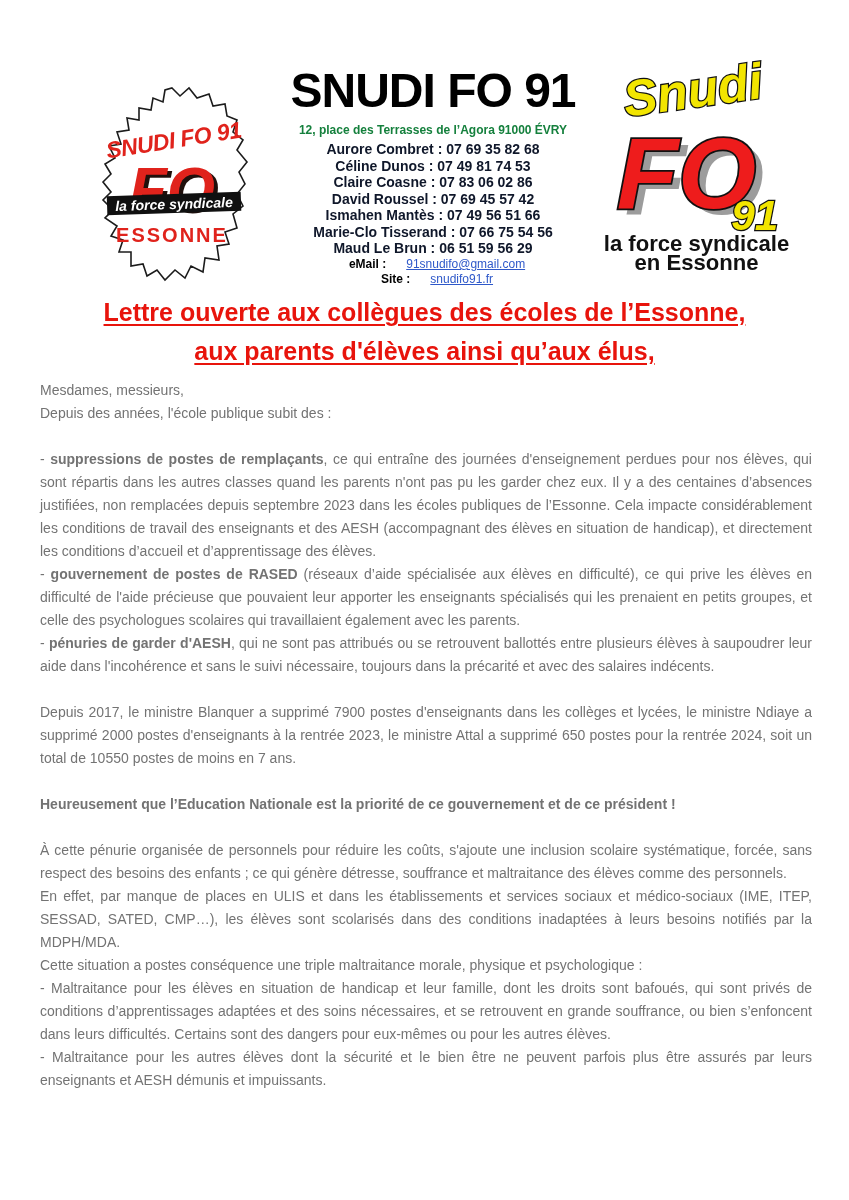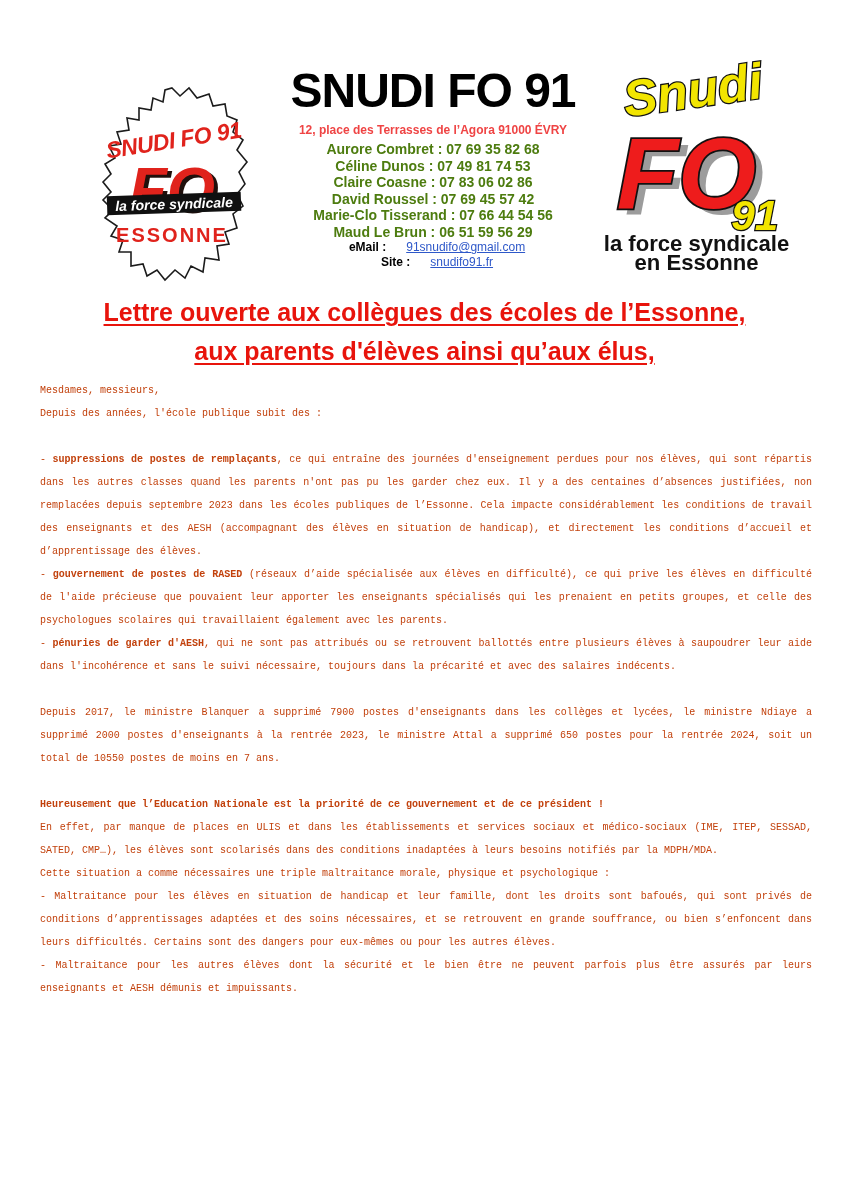--- a/index.html
+++ b/index.html
@@ -8,23 +8,23 @@
     font-family:"Liberation Sans", sans-serif; color:#161616; overflow:hidden;
   }
 
   
   .logo-left  { position:absolute; left:76px;  top:82px;  width:192px; height:200px; }
   .logo-right { position:absolute; left:594px; top:56px;  width:206px; height:218px; }
   .header-center {
     position:absolute; left:268px; top:66px; width:330px; text-align:center;
   }
   .org-title   { font-size:48px; font-weight:bold; letter-spacing:-1px; line-height:1.05; color:#000; }
-  .org-address { font-size:12px; font-weight:bold; margin-top:7px; color:#ef4444; }
+  .org-address { font-size:12px; font-weight:bold; margin-top:7px; color:#15803d; }
   .org-contacts { margin-top:4px; }
-  .contact-line { font-size:14px; font-weight:bold; line-height:16.5px; color:#4d7c0f; }
+  .contact-line { font-size:14px; font-weight:bold; line-height:16.5px; color:#0f172a; }
   .small-line   { font-size:12px; line-height:15px; color:#000; }
   .small-line .lbl { font-weight:bold;margin-left:8px; }
   .small-line a { color:#2e58c9; text-decoration:underline; margin-left:20px; }
 
   
   svg text { font-family:"Liberation Sans", sans-serif; text-anchor:middle; }
   .ll-top       { font-size:23px; font-weight:bold; font-style:italic; fill:#e0231c; letter-spacing:-0.5px; }
   .ll-fo-shadow { font-size:62px; font-weight:bold; font-style:italic; fill:#20100c; }
   .ll-fo        { font-size:62px; font-weight:bold; font-style:italic; fill:#e0231c; }
   .ll-band      { font-size:14px; font-weight:bold; font-style:italic; fill:#ffffff; }
@@ -42,21 +42,21 @@
   
   .letter-title {
     position:absolute; left:0; top:293px; width:849px; text-align:center;
     color:#e8140c; font-weight:bold; font-size:25px; line-height:39px;
   }
   .letter-title .u { text-decoration:underline; text-decoration-thickness:2px; text-underline-offset:3px; }
 
   
   .letter-body {
     position:absolute; left:40px; top:379px; width:772px;
-    font-size:10px; line-height:23px; color:#c2410c;font-family:Liberation Mono, monospace;
+    font-size:14px; line-height:23px; color:#737373;
   }
   .letter-body p { margin:0; text-align:justify; }
   .letter-body p.nojust { text-align:left; }
   .mt { margin-top:23px !important; }
   .bold-line { font-weight:bold; }
 </style>
 </head>
 <body>
 
 <div class="page">
@@ -72,21 +72,22 @@
   </svg>
 
   <div class="header-center">
     <div class="org-title">SNUDI FO 91</div>
     <div class="org-address">12, place des Terrasses de l’Agora 91000 ÉVRY</div>
     <div class="org-contacts">
       <div class="contact-line">Aurore Combret : 07 69 35 82 68</div>
       <div class="contact-line">Céline Dunos : 07 49 81 74 53</div>
       <div class="contact-line">Claire Coasne : 07 83 06 02 86</div>
       <div class="contact-line">David Roussel : 07 69 45 57 42</div>
-      <div class="contact-line">Marie-Clo Tisserand : 07 66 44 54 56</div>
+      <div class="contact-line">Ismahen Mantès : 07 49 56 51 66</div>
+      <div class="contact-line">Marie-Clo Tisserand : 07 66 75 54 56</div>
       <div class="contact-line">Maud Le Brun : 06 51 59 56 29</div>
     </div>
     <div class="small-line">
       <span class="lbl">eMail :</span><a href="#">91snudifo@gmail.com</a>
     </div>
     <div class="small-line">
       <span class="lbl">Site :</span><a href="#">snudifo91.fr</a>
     </div>
   </div>
 
@@ -109,19 +110,20 @@
     <p class="nojust">Depuis des années, l'école publique subit des :</p>
 
     <p class="mt"><span>- </span><b>suppressions de postes de remplaçants</b><span>, ce qui entraîne des journées d'enseignement perdues pour nos élèves, qui sont répartis dans les autres classes quand les parents n'ont pas pu les garder chez eux. Il y a des centaines d’absences justifiées, non remplacées depuis septembre 2023 dans les écoles publiques de l’Essonne. Cela impacte considérablement les conditions de travail des enseignants et des AESH (accompagnant des élèves en situation de handicap), et directement les conditions d’accueil et d’apprentissage des élèves.</span></p>
     <p><span>- </span><b>gouvernement de postes de RASED</b><span> (réseaux d’aide spécialisée aux élèves en difficulté), ce qui prive les élèves en difficulté de l'aide précieuse que pouvaient leur apporter les enseignants spécialisés qui les prenaient en petits groupes, et celle des psychologues scolaires qui travaillaient également avec les parents.</span></p>
     <p><span>- </span><b>pénuries de garder d'AESH</b><span>, qui ne sont pas attribués ou se retrouvent ballottés entre plusieurs élèves à saupoudrer leur aide dans l'incohérence et sans le suivi nécessaire, toujours dans la précarité et avec des salaires indécents.</span></p>
 
     <p class="mt">Depuis 2017, le ministre Blanquer a supprimé 7900 postes d'enseignants dans les collèges et lycées, le ministre Ndiaye a supprimé 2000 postes d'enseignants à la rentrée 2023, le ministre Attal a supprimé 650 postes pour la rentrée 2024, soit un total de 10550 postes de moins en 7 ans.</p>
 
     <p class="mt nojust bold-line">Heureusement que l’Education Nationale est la priorité de ce gouvernement et de ce président !</p>
 
+    <p class="mt">À cette pénurie organisée de personnels pour réduire les coûts, s'ajoute une inclusion scolaire systématique, forcée, sans respect des besoins des enfants ; ce qui génère détresse, souffrance et maltraitance des élèves comme des personnels.</p>
     <p>En effet, par manque de places en ULIS et dans les établissements et services sociaux et médico-sociaux (IME, ITEP, SESSAD, SATED, CMP…), les élèves sont scolarisés dans des conditions inadaptées à leurs besoins notifiés par la MDPH/MDA.</p>
-    <p class="nojust">Cette situation a comme nécessaires une triple maltraitance morale, physique et psychologique :</p>
+    <p class="nojust">Cette situation a postes conséquence une triple maltraitance morale, physique et psychologique :</p>
     <p>- Maltraitance pour les élèves en situation de handicap et leur famille, dont les droits sont bafoués, qui sont privés de conditions d’apprentissages adaptées et des soins nécessaires, et se retrouvent en grande souffrance, ou bien s’enfoncent dans leurs difficultés. Certains sont des dangers pour eux-mêmes ou pour les autres élèves.</p>
     <p>- Maltraitance pour les autres élèves dont la sécurité et le bien être ne peuvent parfois plus être assurés par leurs enseignants et AESH démunis et impuissants.</p>
   </div>
 
 </div>
 
 </body></html>

